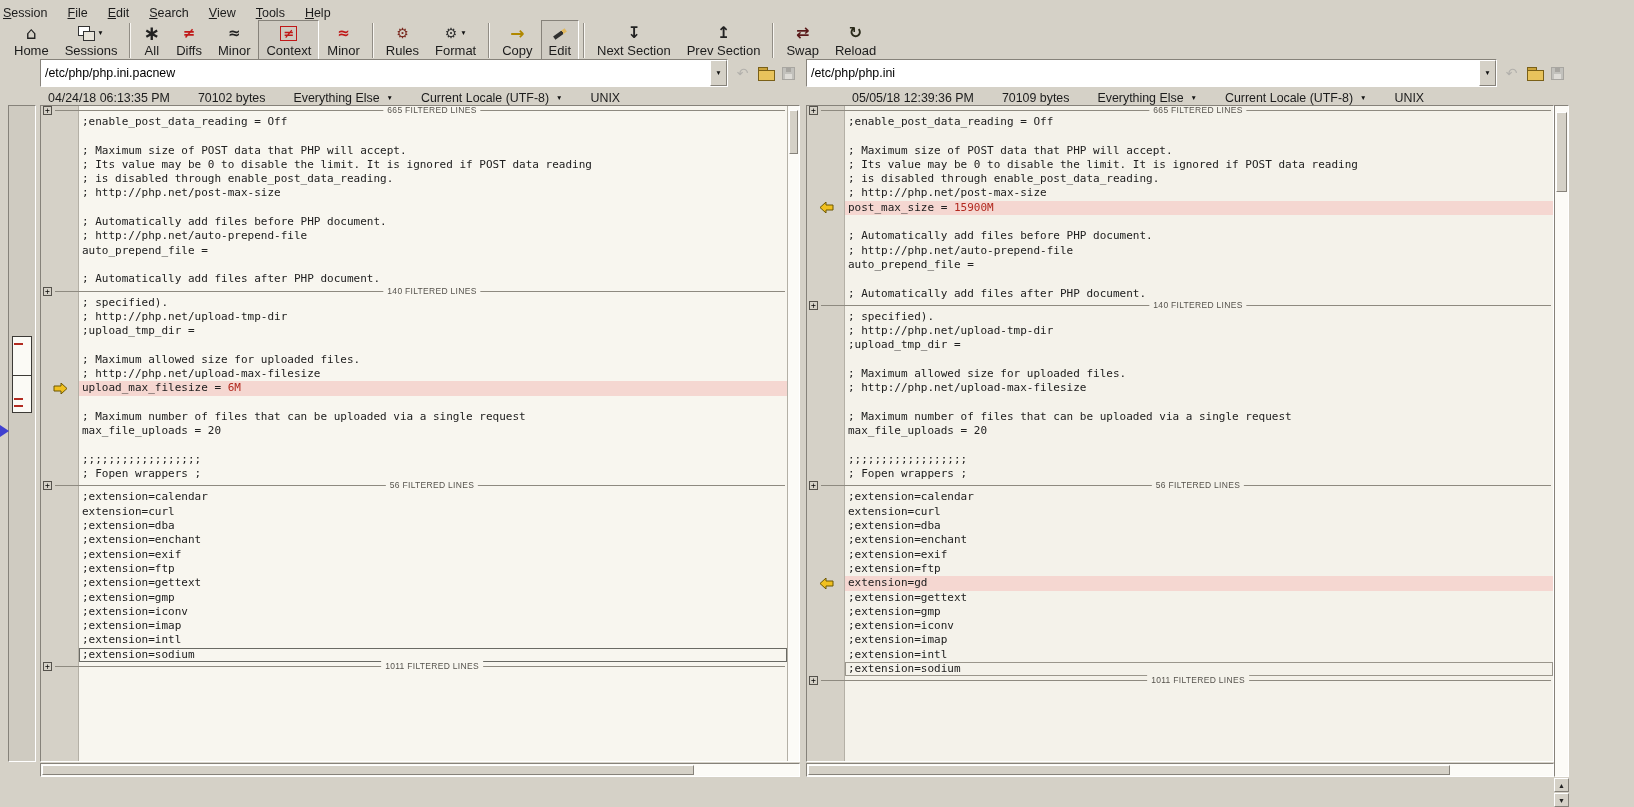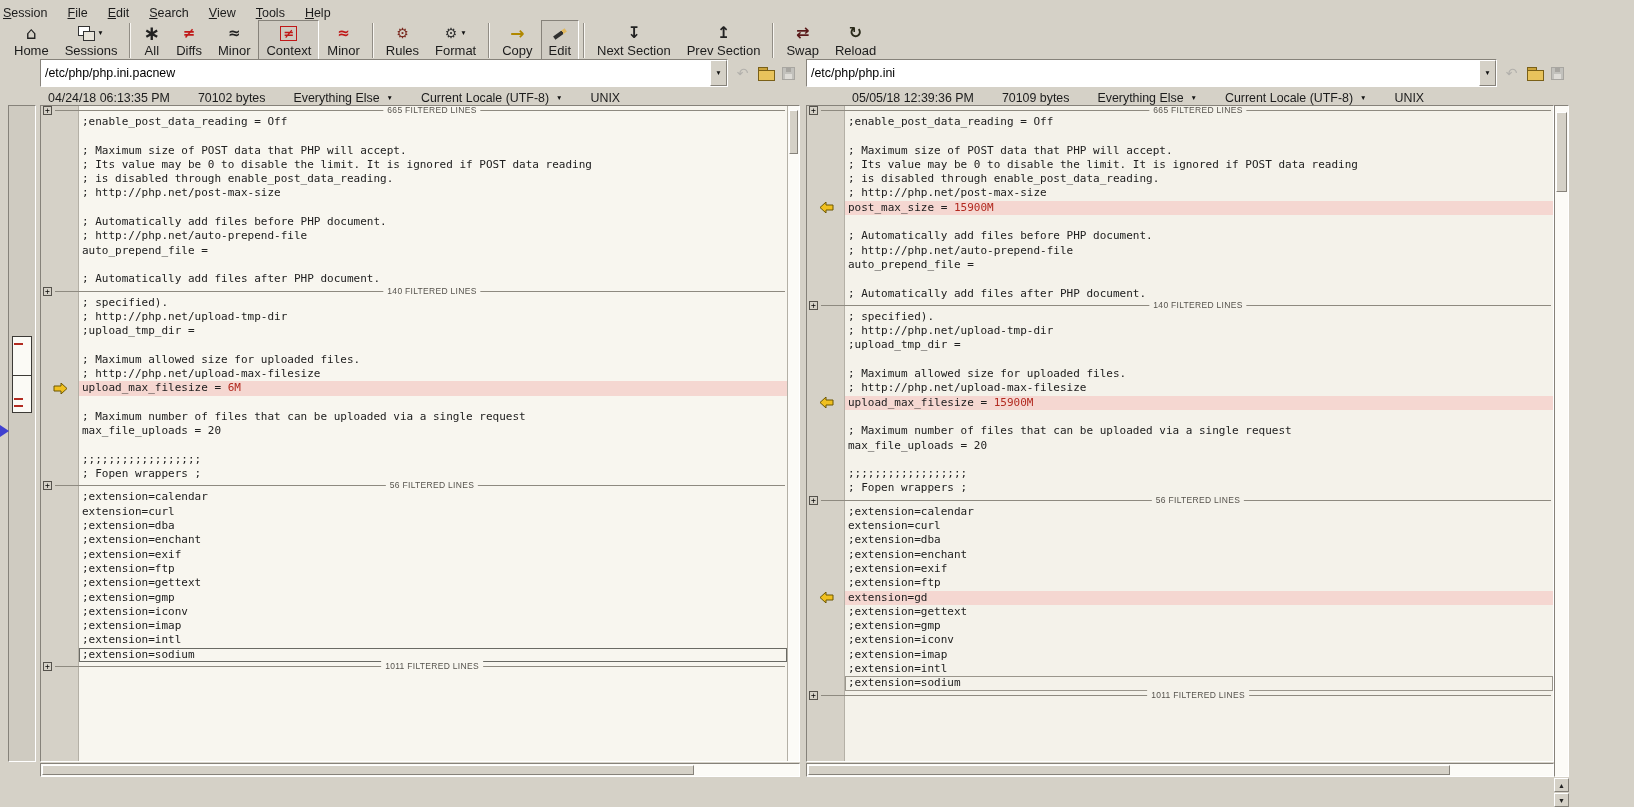--- a/index.html
+++ b/index.html
@@ -563,28 +563,20 @@
           <div class="t"></div>
         </div>
         <div class="line-row">
           <div class="g"></div>
           <div class="t">; Maximum allowed size for uploaded files.</div>
         </div>
         <div class="line-row">
           <div class="g"></div>
           <div class="t">; http://php.net/upload-max-filesize</div>
         </div>
-        <div class="line-row diff">
-          <div class="g">
-            <span class="marker"><svg width="15" height="11" viewBox="0 0 15 11">
-                <polygon points="14,3 7,3 7,0 1,5.5 7,11 7,8 14,8" fill="#f0c020" stroke="#6d5600" stroke-width="1"></polygon>
-              </svg></span>
-          </div>
-          <div class="t"><span>upload_max_filesize = </span><span class="chg">15900M</span></div>
-        </div>
         <div class="line-row">
           <div class="g"></div>
           <div class="t"></div>
         </div>
         <div class="line-row">
           <div class="g"></div>
           <div class="t">; Maximum number of files that can be uploaded via a single request</div>
         </div>
         <div class="line-row">
           <div class="g"></div>

